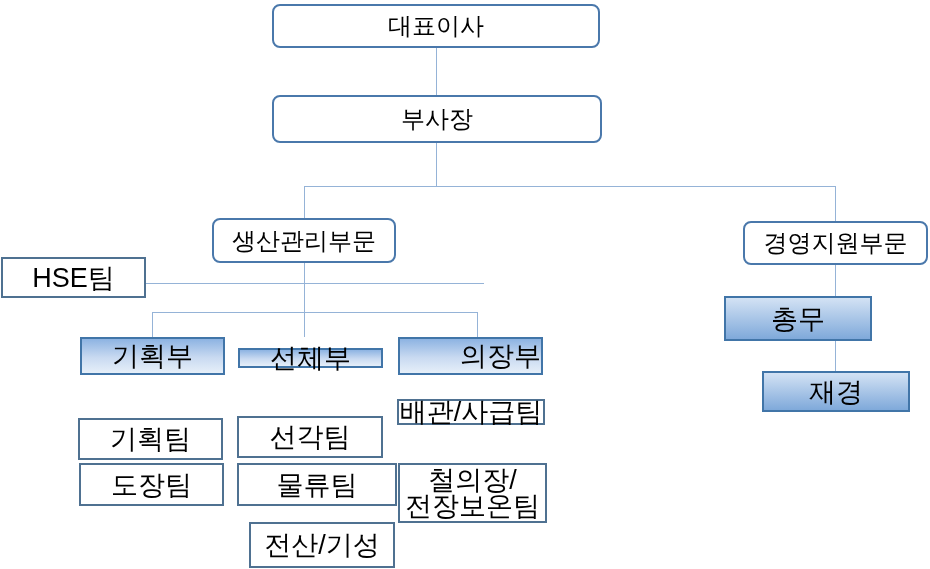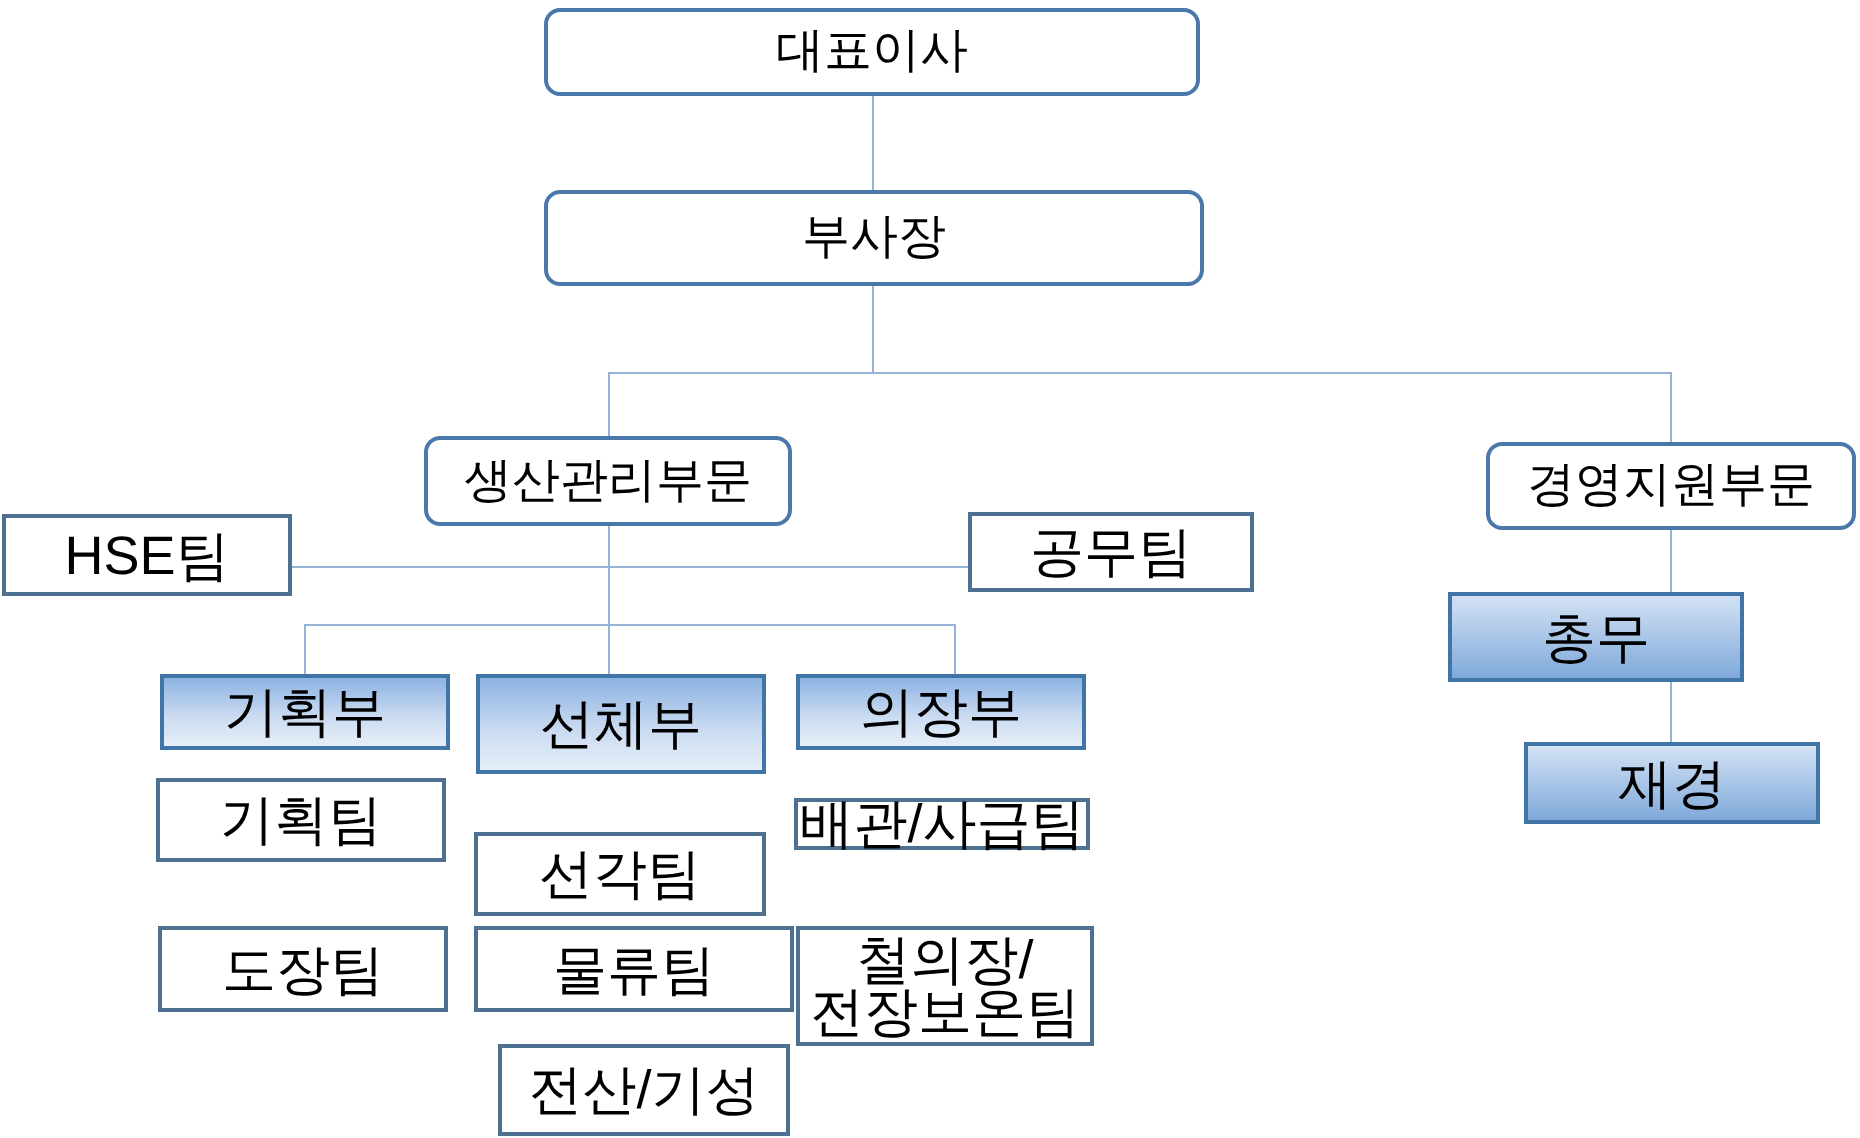--- a/index.html
+++ b/index.html
@@ -55,23 +55,23 @@
   .vl { width: 1px; }
 
   
   .n-ceo      { left: 272px; top: 4px;   width: 328px; height: 44px; }
   .n-vp       { left: 272px; top: 95px;  width: 330px; height: 48px; }
   .n-prod     { left: 212px; top: 218px; width: 184px; height: 45px; }
   .n-mgmt     { left: 743px; top: 221px; width: 185px; height: 44px; }
   .n-hse      { left: 1px;   top: 257px; width: 145px; height: 41px; }
   .n-gongmu   { left: 484px; top: 256px; width: 143px; height: 40px; }
   .n-plandept { left: 80px;  top: 337px; width: 145px; height: 38px; }
-  .n-hulldept { left: 238px; top: 337px; width: 145px; height: 50px; }
-  .n-outdept  { left: 398px; top: 337px; width: 145px; height: 38px; }
-  .n-planteam { left: 78px;  top: 389px; width: 145px; height: 42px; }
+  .n-hulldept { left: 238px; top: 348px; width: 145px; height: 20px; }
+  .n-outdept  { left: 398px; top: 337px; width: 145px; height: 38px; justify-content: flex-end; }
+  .n-planteam { left: 78px;  top: 418px; width: 145px; height: 42px; }
   .n-hullcon  { left: 237px; top: 416px; width: 146px; height: 42px; }
   .n-piping   { left: 397px; top: 399px; width: 148px; height: 26px; }
   .n-paint    { left: 79px;  top: 463px; width: 145px; height: 43px; }
   .n-logis    { left: 237px; top: 463px; width: 160px; height: 43px; }
   .n-steel    { left: 398px; top: 463px; width: 149px; height: 60px; }
   .n-comp     { left: 237px; top: 522px; width: 146px; height: 46px; margin-left: 12px; }
   .n-genaff   { left: 724px; top: 296px; width: 148px; height: 45px; }
   .n-finance  { left: 762px; top: 371px; width: 148px; height: 41px; }
 
   
@@ -115,23 +115,20 @@
   <div class="node rounded n-prod">
     <span>생산관리부문</span>
   </div>
   <div class="node rounded n-mgmt">
     <span>경영지원부문</span>
   </div>
 
   <div class="node rect n-hse">
     <span>HSE팀</span>
   </div>
-  <div class="node rect n-gongmu">
-    <span>공무팀</span>
-  </div>
 
   <div class="node grad-down n-plandept">
     <span>기획부</span>
   </div>
   <div class="node grad-down n-hulldept">
     <span>선체부</span>
   </div>
   <div class="node grad-down n-outdept">
     <span>의장부</span>
   </div>

